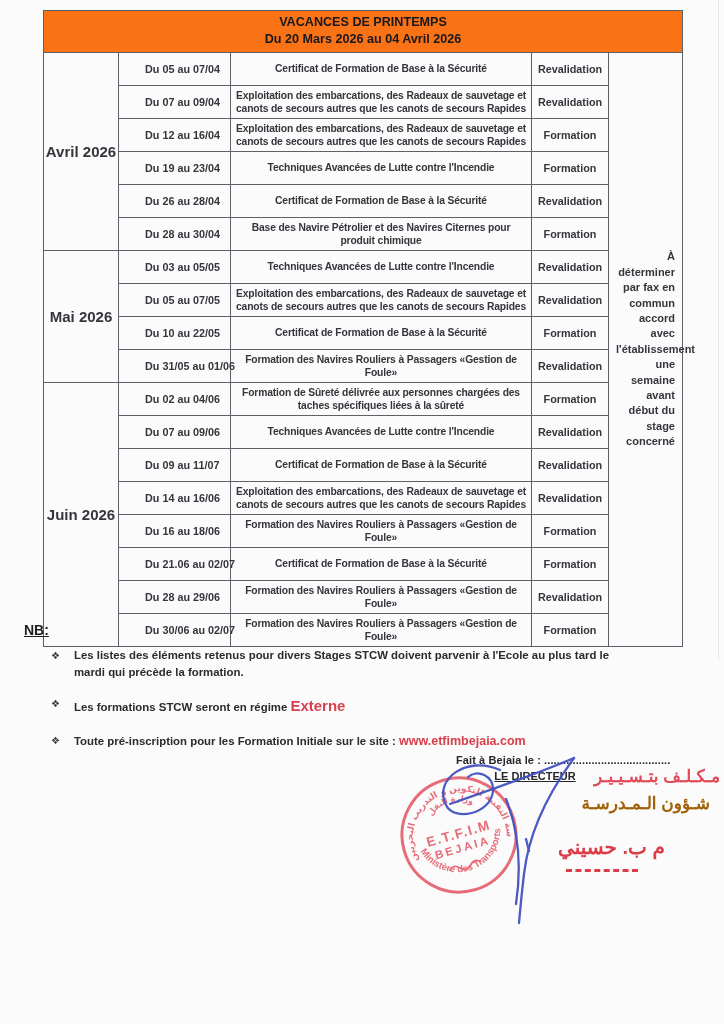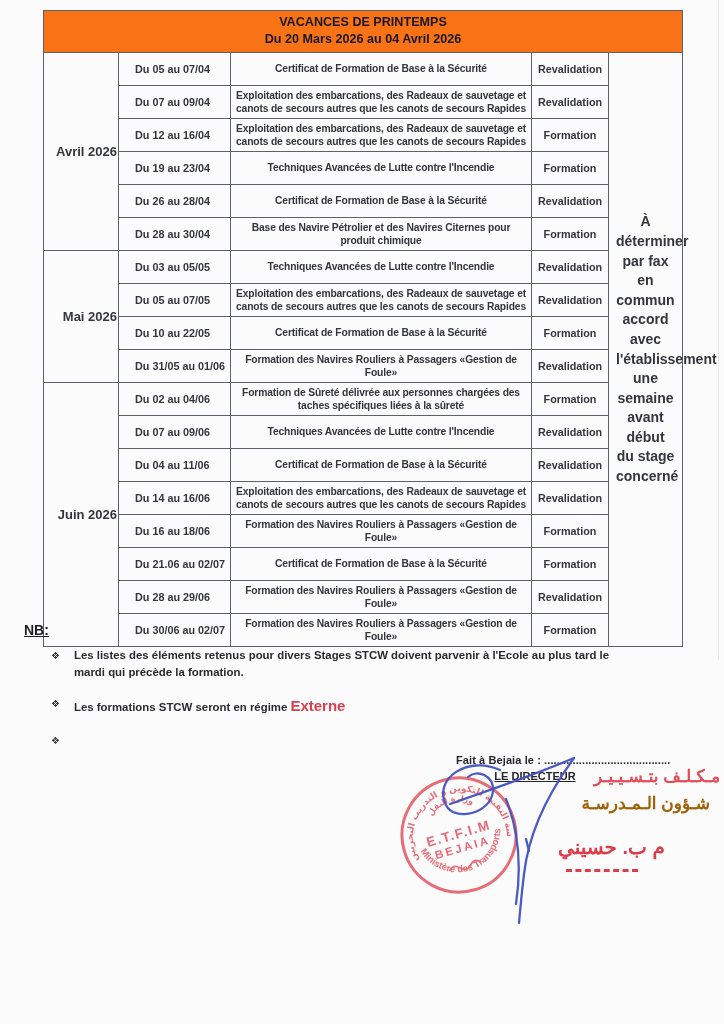--- a/index.html
+++ b/index.html
@@ -19,25 +19,25 @@
 
   
   table.schedule {
     position:absolute; left:43px; top:10px; width:639px;
     border-collapse:collapse; table-layout:fixed;
   }
   table.schedule th, table.schedule td { border:1px solid #5c6068; }
   th.band { background:#f97316; padding:3px 0 4px 0; }
   .band-line { font-size:12.6px; font-weight:bold; color:#17181d; text-align:center; line-height:1.35; }
   td { font-weight:bold; color:#34363c; vertical-align:middle; background:#fbfbfc; }
-  td.month { text-align:right; font-size:13px; }
-  td.dates { padding-left:16px; font-size:10.8px; white-space:nowrap; height:30px; }
+  td.month { text-align:center; font-size:15px; }
+  td.dates { padding-left:26px; font-size:10.8px; white-space:nowrap; height:30px; }
   td.course { text-align:center; font-size:10.3px; letter-spacing:-0.15px; padding:2px 4px; line-height:1.3; }
   td.type { text-align:center; font-size:10.8px; }
-  td.note { padding:4px 7px; font-size:14px; line-height:1.4; text-align:center; }
+  td.note { padding:4px 7px; font-size:11px; line-height:1.4; text-align:right; }
 
   
   .nb-section { position:absolute; left:24px; top:621px; width:650px; }
   .nb-label { font-size:14px; font-weight:bold; text-decoration:underline; color:#1d1d20; }
   .bullet { display:flex; margin:14px 0 0 27px; }
   .bullet:first-of-type { margin-top:8px; }
   .glyph { font-size:10px; color:#3a3a3e; margin-right:14px; margin-top:3px; flex:0 0 auto; }
   .btext { font-size:11.4px; font-weight:bold; color:#2b2b2f; line-height:1.5; max-width:565px; }
   .suffix.externe { color:#d83f4c; font-size:15px; }
   .suffix.site { color:#d83f4c; font-size:12.5px; }
@@ -133,21 +133,21 @@
           <td class="dates">Du 02 au 04/06</td>
           <td class="course">Formation de Sûreté délivrée aux personnes chargées des taches spécifiques liées à la sûreté</td>
           <td class="type">Formation</td>
         </tr>
         <tr>
           <td class="dates">Du 07 au 09/06</td>
           <td class="course">Techniques Avancées de Lutte contre l'Incendie</td>
           <td class="type">Revalidation</td>
         </tr>
         <tr>
-          <td class="dates">Du 04 au 11/06</td>
+          <td class="dates">Du 09 au 11/07</td>
           <td class="course">Certificat de Formation de Base à la Sécurité</td>
           <td class="type">Revalidation</td>
         </tr>
         <tr>
           <td class="dates">Du 14 au 16/06</td>
           <td class="course">Exploitation des embarcations, des Radeaux de sauvetage et canots de secours autres que les canots de secours Rapides</td>
           <td class="type">Revalidation</td>
         </tr>
         <tr>
           <td class="dates">Du 16 au 18/06</td>
@@ -178,20 +178,21 @@
         <div class="bullet">
           <span class="glyph">❖</span>
           <span class="btext">Les listes des éléments retenus pour divers Stages STCW doivent parvenir à l'Ecole au plus tard le mardi qui précède la formation.</span>
         </div>
         <div class="bullet">
           <span class="glyph">❖</span>
           <span class="btext">Les formations STCW seront en régime <span class="suffix externe">Externe</span></span>
         </div>
         <div class="bullet">
           <span class="glyph">❖</span>
+          <span class="btext">Toute pré-inscription pour les Formation Initiale sur le site : <span class="suffix site">www.etfimbejaia.com</span></span>
         </div>
       </div>
   </div>
 
   <div class="fait">Fait à Bejaia le : ........................................</div>
   <div class="directeur">LE DIRECTEUR</div>
   <div class="arabic-1">مـكـلـف بتـسـيـيـر</div>
   <div class="arabic-2">شـؤون الـمـدرسـة</div>
   <div class="arabic-name">م ب. حسيني</div>
   <div class="name-dash"></div>

